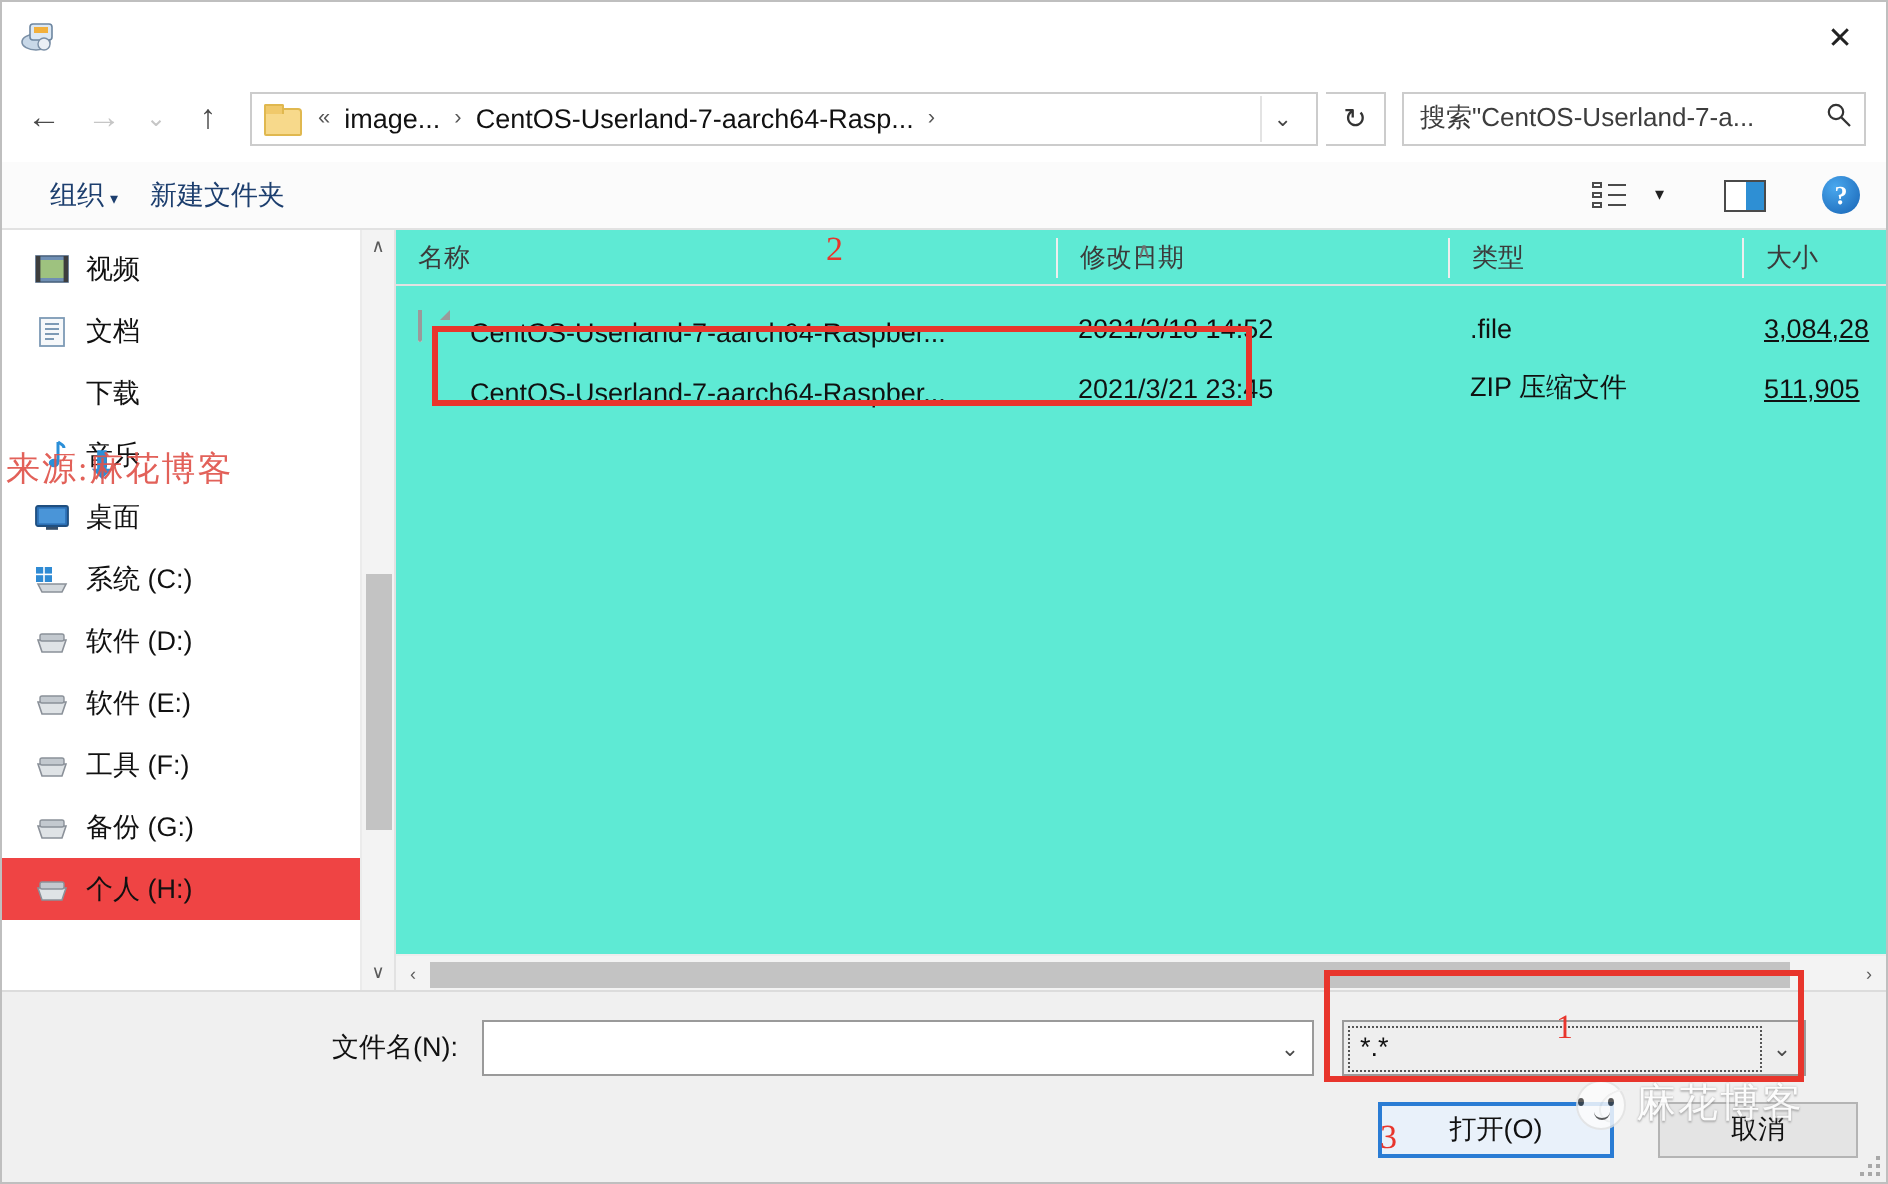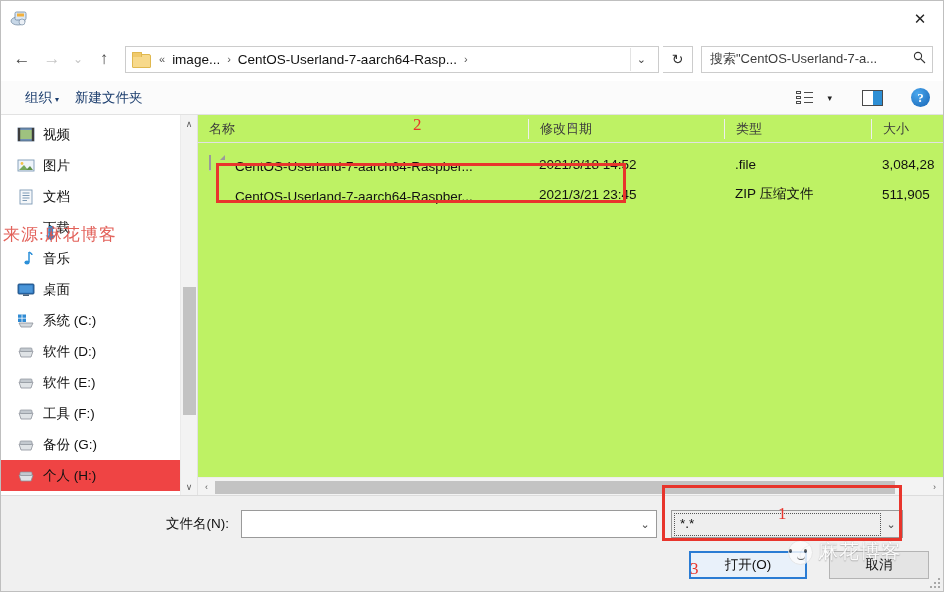--- a/index.html
+++ b/index.html
@@ -184,21 +184,21 @@
     justify-content: center; font-size: 9px; color: #5a5a5a;
   }
   .sb-thumb {
     position: absolute; left: 2px; width: 13px;
     background: #c3c3c3;
   }
 
   
   .filelist {
     flex: 1 1 auto; display: flex; flex-direction: column;
-    border-left: 1px solid #e2e2e2; min-width: 0; background: #bef264;
+    border-left: 1px solid #e2e2e2; min-width: 0; background: #5eead4;
     position: relative;
   }
   .col-headers {
     height: 28px; flex: 0 0 28px; display: flex; align-items: flex-end;
     border-bottom: 1px solid #e2e2e2;
     padding-bottom: 3px;
   }
   .col {
     font-size: 13px; color: #3b3b3b; padding-left: 11px;
     border-left: 1px solid #eeeeee; height: 20px; line-height: 20px;
@@ -215,21 +215,21 @@
   }
   .rows { flex: 1 1 auto; overflow: hidden; padding-top: 6px; }
   .row { height: 30px; display: flex; align-items: center; }
   .cell {
     font-size: 13.5px; color: #111; padding-left: 11px;
     white-space: nowrap; overflow: hidden;
   }
   .cell-name { width: 330px; flex: 0 0 330px; display: flex; align-items: flex-end; }
   .cell-date { width: 196px; flex: 0 0 196px; }
   .cell-type { width: 147px; flex: 0 0 147px; }
-  .cell-size { flex: 1 1 auto; }
+  .cell-size { flex: 1 1 auto; text-decoration: underline; }
   .row-ico { width: 18px; height: 19px; flex: 0 0 18px; margin-right: 8px; position: relative; }
   .ico-file {
     width: 15px; height: 18px; border: 1px solid #9a9a9a; background: #fff;
     border-radius: 1px;
   }
   .ico-file::after {
     content: ""; position: absolute; right: 2px; top: 0;
     border-width: 0 0 5px 5px; border-style: solid;
     border-color: transparent transparent #9a9a9a transparent;
   }
@@ -456,31 +456,20 @@
             <svg width="18" height="15" viewBox="0 0 18 15">
               <rect x="1" y="1" width="16" height="13" fill="#6f8fb4" stroke="#4c6480" stroke-width="0.8"></rect>
               <rect x="3" y="3" width="12" height="9" fill="#9ec27f"></rect>
               <rect x="1" y="1" width="2.2" height="13" fill="#3d3d3d"></rect>
               <rect x="14.8" y="1" width="2.2" height="13" fill="#3d3d3d"></rect>
             </svg>
           </span>
           <span class="nav-label">视频</span>
         </div>
 
-        <div class="nav-item">
-          <span class="ico">
-            <svg width="18" height="15" viewBox="0 0 18 15">
-              <rect x="1" y="2" width="16" height="11" fill="#eef4fa" stroke="#7d9ab5" stroke-width="0.9"></rect>
-              <circle cx="5" cy="5.5" r="1.4" fill="#f3c24a"></circle>
-              <path d="M2 12 L7 7 L11 12 Z" fill="#76a95c"></path>
-              <path d="M9 12 L13 8 L16 12 Z" fill="#5f9148"></path>
-            </svg>
-          </span>
-          <span class="nav-label">图片</span>
-        </div>
 
         <div class="nav-item">
           <span class="ico">
             <svg width="18" height="16" viewBox="0 0 18 16">
               <rect x="3" y="1" width="12" height="14" fill="#f6f8fa" stroke="#7d9ab5" stroke-width="0.9"></rect>
               <line x1="5.5" y1="4" x2="12.5" y2="4" stroke="#7d9ab5"></line>
               <line x1="5.5" y1="6.5" x2="12.5" y2="6.5" stroke="#7d9ab5"></line>
               <line x1="5.5" y1="9" x2="12.5" y2="9" stroke="#7d9ab5"></line>
               <line x1="5.5" y1="11.5" x2="10" y2="11.5" stroke="#7d9ab5"></line>
             </svg>

